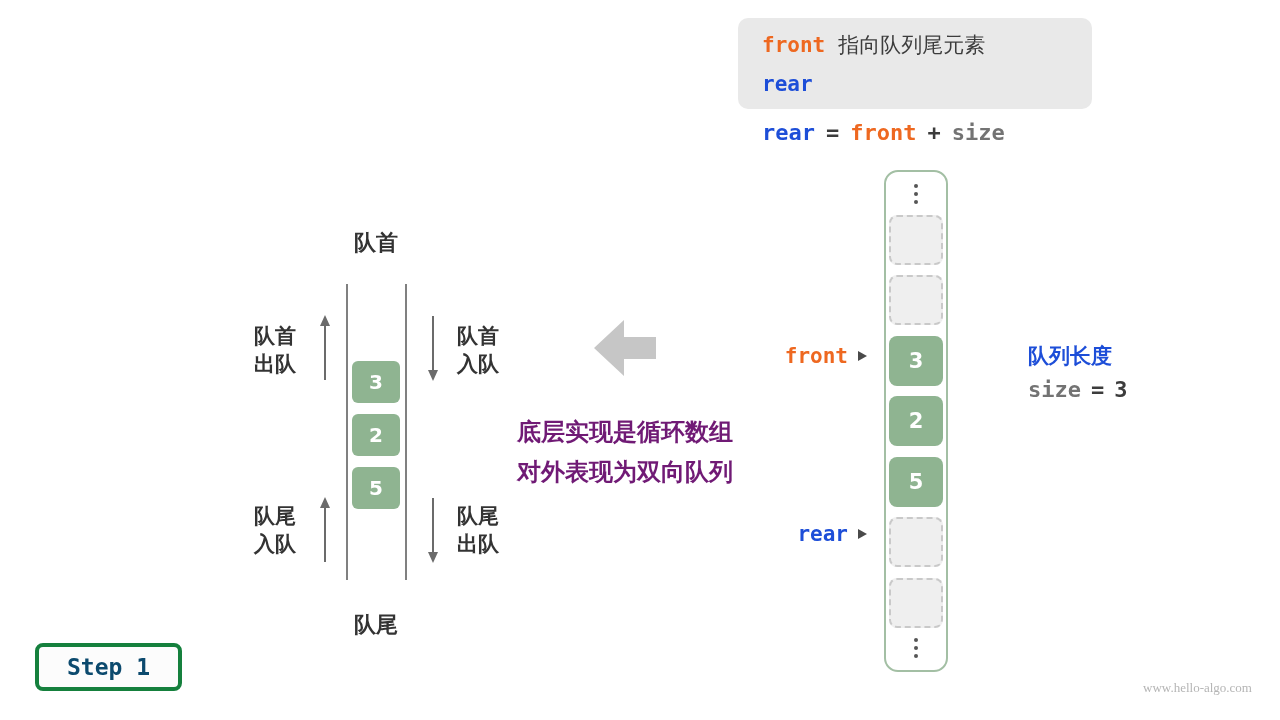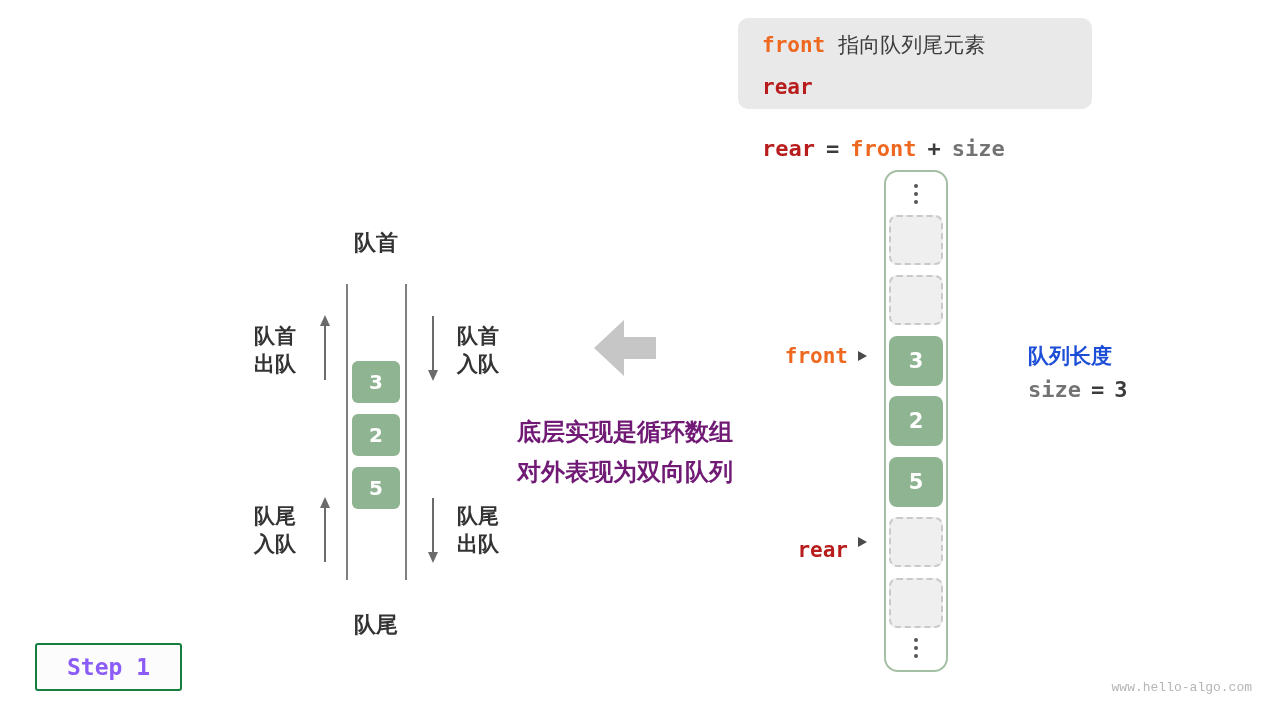--- a/index.html
+++ b/index.html
@@ -8,21 +8,21 @@
     position: relative;
     width: 1280px; height: 720px;
     background: #ffffff;
     font-family: "DejaVu Sans", sans-serif;
     color: #3c3c3c;
     overflow: hidden;
   }
   .abs { position: absolute; }
   .mono { font-family: "DejaVu Sans Mono", monospace; font-weight: bold; }
   .orange { color: #ee6820; }
-  .teal   { color: #b91c1c; margin-top: 16px; }
+  .teal   { color: #1d4ed8; }
   .blue   { color: #737373; }
   .dark   { color: #3c3c3c; }
 
   
   .legend {
     left: 738px; top: 18px; width: 354px; height: 91px;
     background: #e9e9e9; border-radius: 10px;
     padding: 13px 24px;
     display: flex; flex-direction: column; justify-content: space-between;
     font-size: 21px;
@@ -77,27 +77,27 @@
   }
   .side-label { font-size: 21px; font-weight: bold; color: #333; line-height: 28px; text-align: center; width: 46px; }
 
   
   .note { left: 460px; top: 412px; width: 330px; text-align: center;
           font-size: 24px; font-weight: bold; color: #701a75; line-height: 40px; }
 
   
   .step-box {
     left: 35px; top: 643px; width: 147px; height: 48px;
-    background: #fcfcfc; border: 2px solid #15803d; border-radius: 3px;
+    background: #fcfcfc; border: 4px solid #15803d; border-radius: 8px;
     display: flex; align-items: center; justify-content: center;
-    font-size: 23px; color: #8b5cf6;
+    font-size: 23px; color: #0c4a6e;
   }
 
   .watermark { right: 28px; top: 680px; font-size: 13px; color: #b5b5b5;
-               font-family: Liberation Mono, monospace; }
+               font-family: Liberation Serif, serif; }
 </style>
 </head>
 <body>
 
 <div class="canvas">
 
   <div class="abs legend">
     <div class="legend-line">
       <span class="mono orange">front</span>
       <span class="dark">指向队列尾元素</span>

